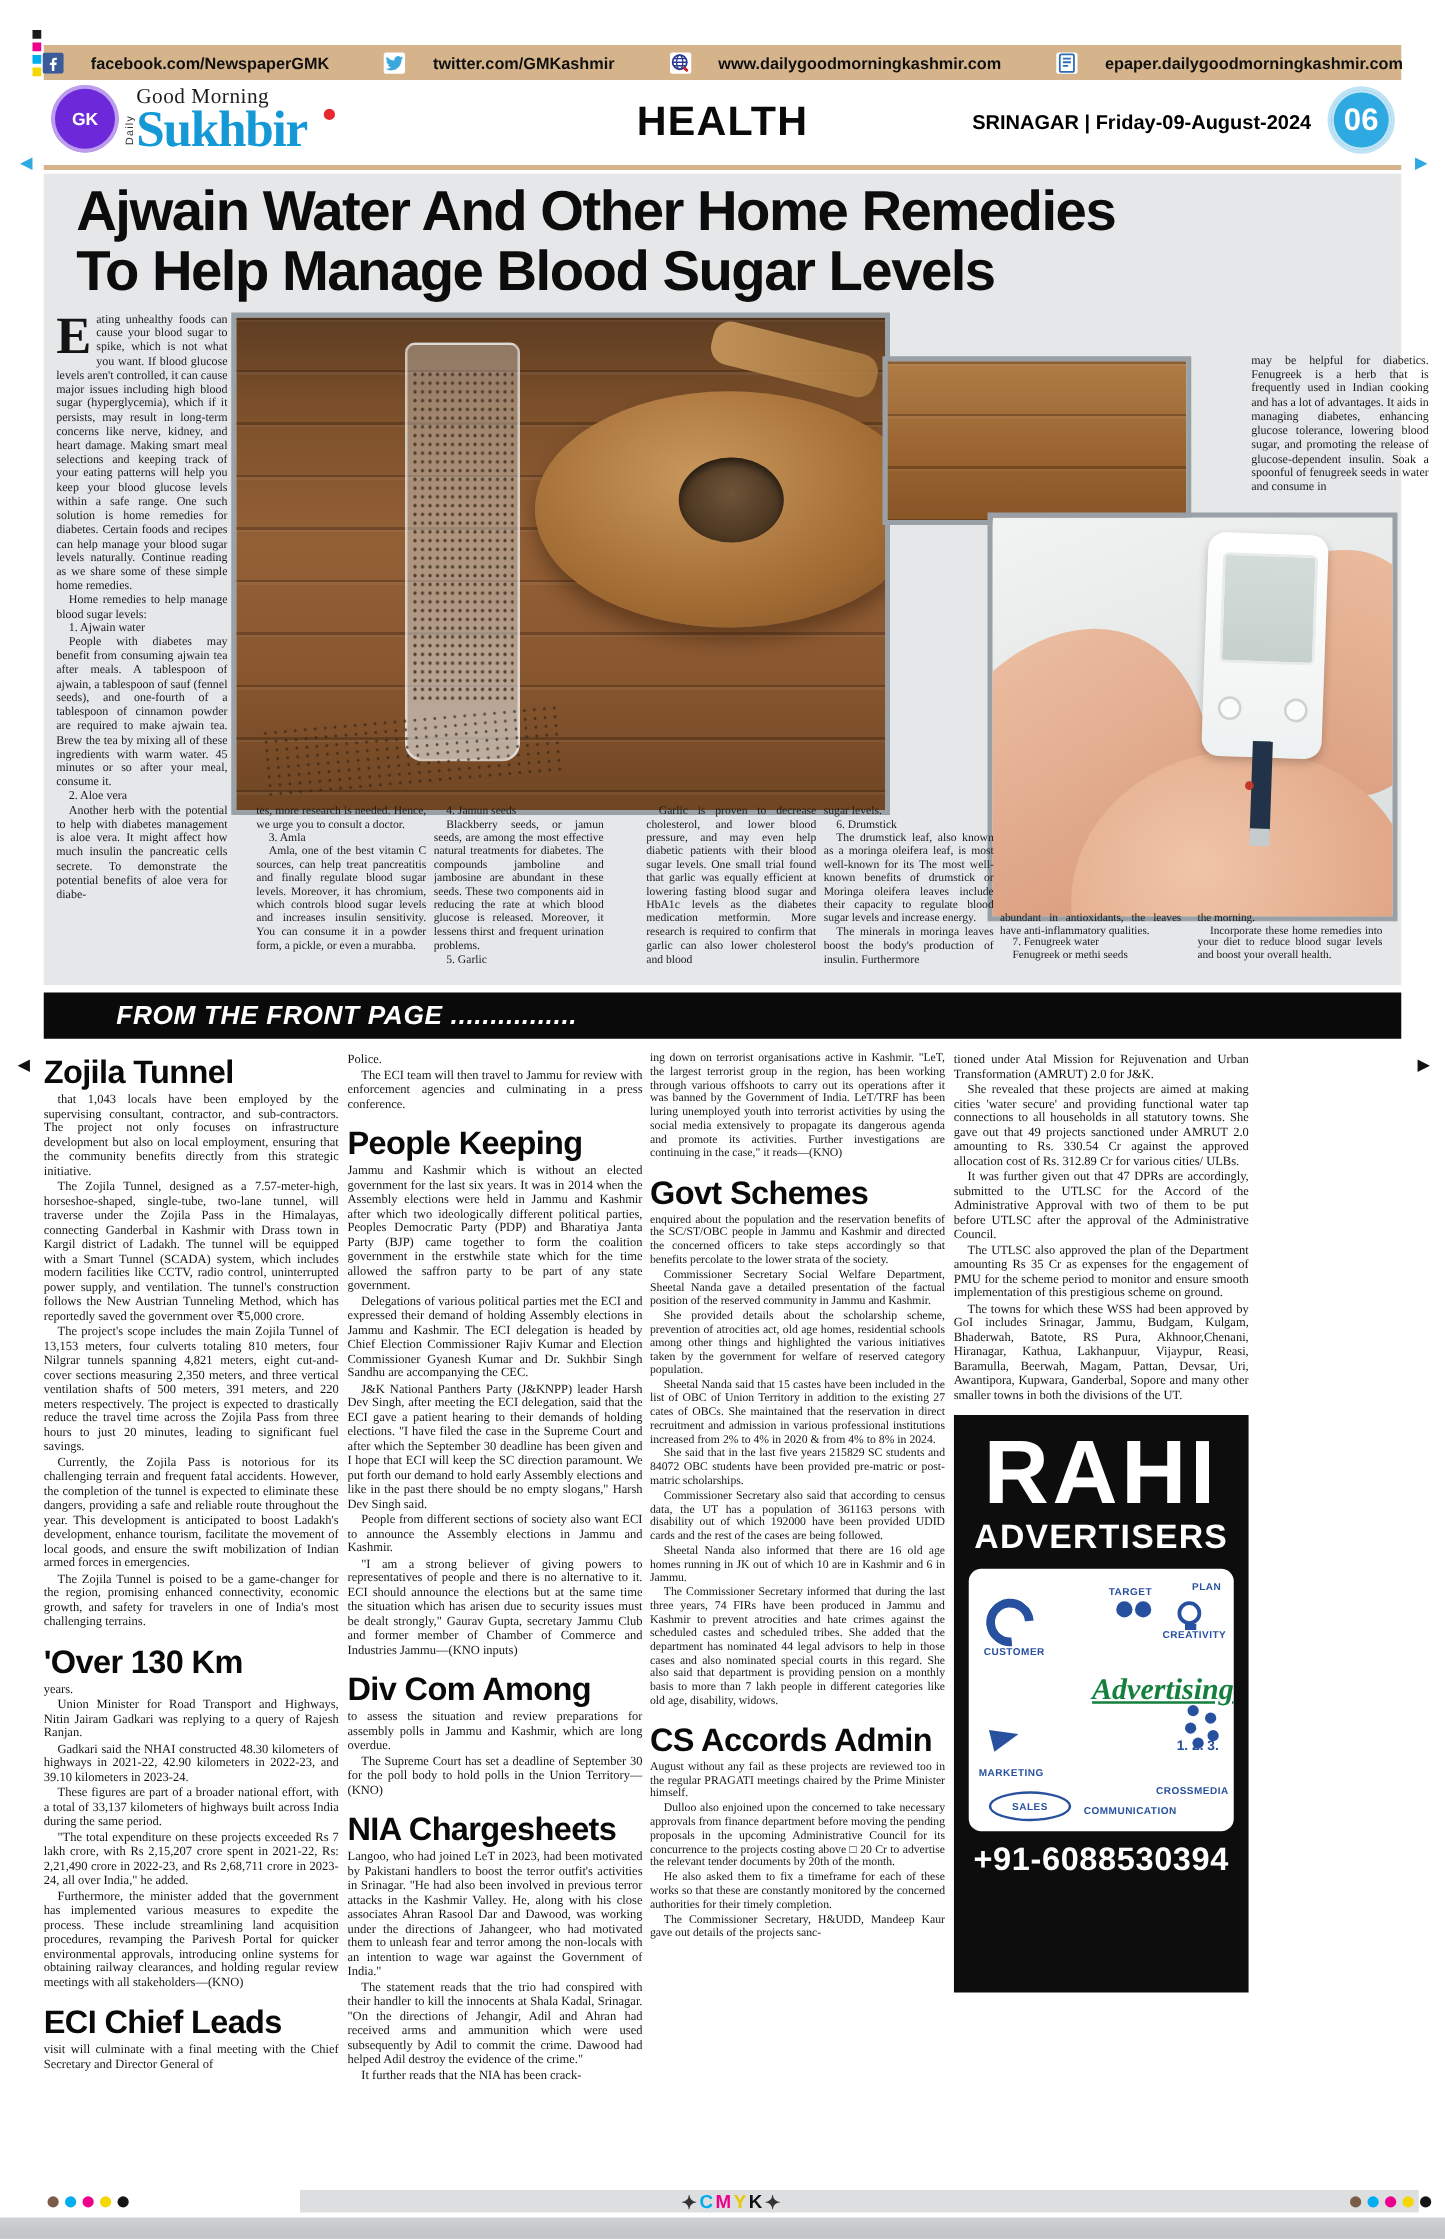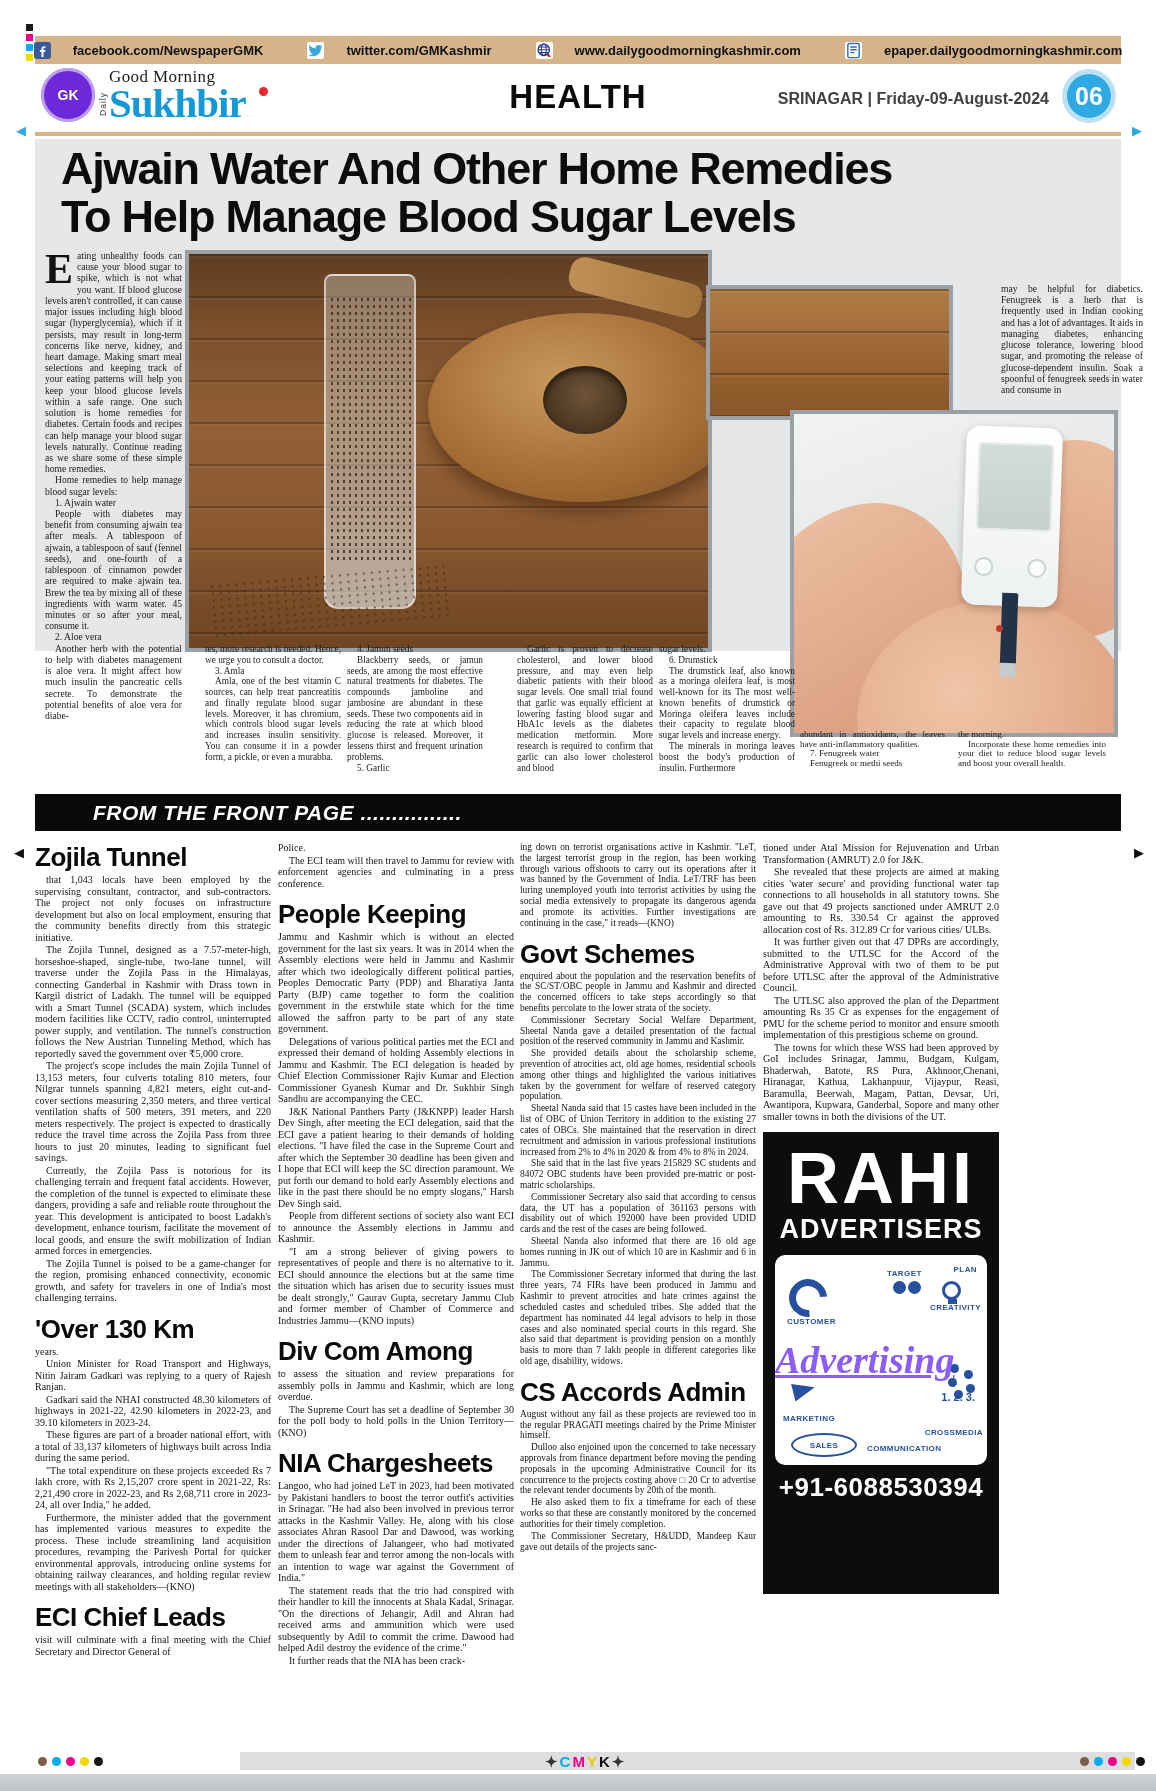--- a/index.html
+++ b/index.html
@@ -27,30 +27,30 @@
     display:flex;align-items:center;justify-content:center;box-shadow:inset 0 0 0 3px rgba(255,255,255,.55);}
   .logo-text{margin-left:14px;position:relative;}
   .logo-tag{font-size:17px;color:#1c1c1c;letter-spacing:.4px;line-height:1;}
   .logo-main{font-weight:bold;font-size:41px;color:#1598d6;line-height:.92;letter-spacing:-1px;position:relative;}
   .kdot{position:absolute;left:150px;top:2px;width:9px;height:9px;border-radius:50%;background:#e8282f;}
   .logo-daily{position:absolute;left:-11px;top:24px;writing-mode:vertical-rl;transform:rotate(180deg);
     font-family:"Liberation Sans",sans-serif;font-size:8.5px;color:#333;letter-spacing:1px;}
   .section-title{position:absolute;left:0;right:0;top:14px;text-align:center;
     font-family:"Liberation Sans",sans-serif;font-weight:900;font-size:33px;letter-spacing:1px;color:#0a0a0a;}
   .dateline{position:absolute;right:72px;top:26px;font-family:"Liberation Sans",sans-serif;
-    font-weight:bold;font-size:16px;color:#404040;text-align:right;}
+    font-weight:bold;font-size:16px;color:#000000;text-align:right;}
   .page-circle{position:absolute;right:8px;top:8px;width:48px;height:48px;border-radius:50%;
     background:#2fa9e1;color:#fff;font-family:"Liberation Sans",sans-serif;font-weight:bold;font-size:25px;
     display:flex;align-items:center;justify-content:center;
     box-shadow:0 0 0 3px #bfe2f4, inset 0 0 0 2px rgba(255,255,255,.7);}
   #tan-rule{left:35px;top:132px;width:1086px;height:4px;background:#d5b48c;}
   .edge-arrow{font-size:13px;line-height:1;font-family:"DejaVu Sans",sans-serif;}
 
   
-  #lead-panel{left:35px;top:139px;width:1086px;height:512px;background:#e6e7e9;}
+  #lead-panel{left:35px;top:139px;width:1086px;height:649px;background:#e6e7e9;}
   .headline{position:absolute;left:26px;top:6px;font-family:"Liberation Sans",sans-serif;
     font-weight:800;font-size:45px;line-height:1.07;letter-spacing:-1.2px;color:#0c0c0c;}
   .lead-col{position:absolute;text-align:justify;color:#1a1a1a;overflow:hidden;}
   .lead-col p{margin:0;text-indent:10px;}
   .lead-col .cont p:first-child, .lead-col p.ni{text-indent:0;}
   #lead-col1{left:10px;top:111px;width:137px;height:532px;font-size:9.6px;line-height:1.17;}
   .dropcap{float:left;font-size:42px;line-height:.8;font-weight:bold;padding:3px 4px 0 0;color:#141414;}
   #lead-colR{left:922px;top:144px;width:142px;height:126px;font-size:9.6px;line-height:1.17;margin-left:44px;}
   .band{top:505px;height:138px;font-size:9.3px;line-height:1.16;}
   #band1{left:170px;width:136px;} #band2{left:312px;width:136px;}
@@ -112,22 +112,22 @@
   .fp-h.first{margin-top:2px;}
 
   
   .ad{margin-top:10px;width:100%;height:462px;background:#0d0d0d;color:#fff;
     font-family:"Liberation Sans",sans-serif;text-align:center;padding-top:12px;box-sizing:border-box;}
   .ad-brand{font-size:72px;font-weight:900;letter-spacing:3px;line-height:.95;}
   .ad-sub{font-size:27px;font-weight:800;letter-spacing:1px;margin-top:2px;}
   .ad-panel{position:relative;margin:10px auto 8px;width:212px;height:210px;background:#fff;
     border-radius:10px;color:#27519e;overflow:hidden;text-align:left;}
   .ad-label{position:absolute;font-size:8px;font-weight:bold;letter-spacing:.4px;}
-  .ad-word{position:absolute;left:0;right:0;top:84px;text-align:left;font-family:"Liberation Serif",serif;
-    font-style:italic;font-weight:bold;font-size:38px;text-decoration:underline;color:#8b5cf6;}
+  .ad-word{position:absolute;left:0;right:0;top:84px;text-align:right;font-family:"Liberation Serif",serif;
+    font-style:italic;font-weight:bold;font-size:24px;text-decoration:underline;color:#15803d;}
   .ad-steps{position:absolute;right:12px;bottom:62px;font-size:11px;font-weight:bold;}
   .magnet{position:absolute;left:14px;top:24px;width:24px;height:24px;border:7px solid #27519e;
     border-right-color:transparent;border-radius:50%;transform:rotate(40deg);}
   .binocs{position:absolute;left:118px;top:26px;width:13px;height:13px;border-radius:50%;background:#27519e;
     box-shadow:15px 0 0 #27519e;}
   .bulb{position:absolute;right:26px;top:26px;width:13px;height:13px;border-radius:50%;border:3px solid #27519e;}
   .bulb-base{position:absolute;right:30px;top:44px;width:9px;height:5px;background:#27519e;}
   .mega{position:absolute;left:18px;bottom:66px;width:0;height:0;border-left:22px solid #27519e;
     border-top:9px solid transparent;border-bottom:9px solid transparent;transform:rotate(-14deg);}
   .net{position:absolute;right:28px;bottom:92px;width:9px;height:9px;border-radius:50%;background:#27519e;

